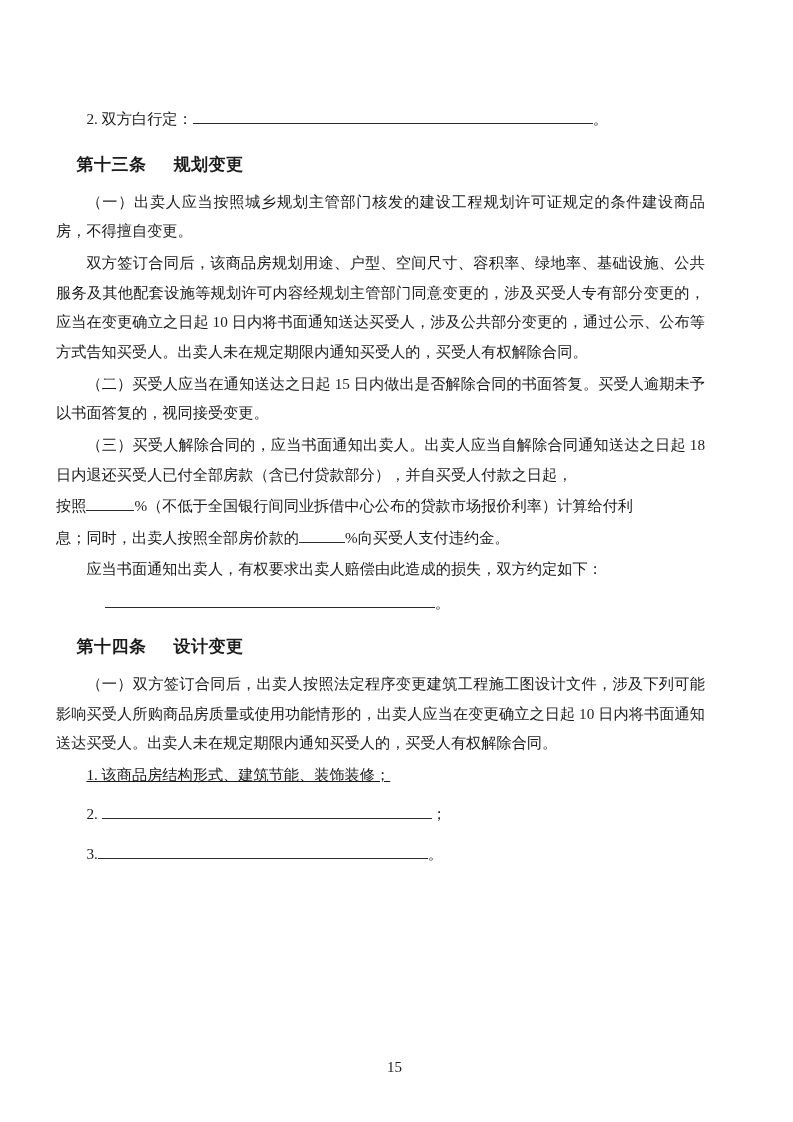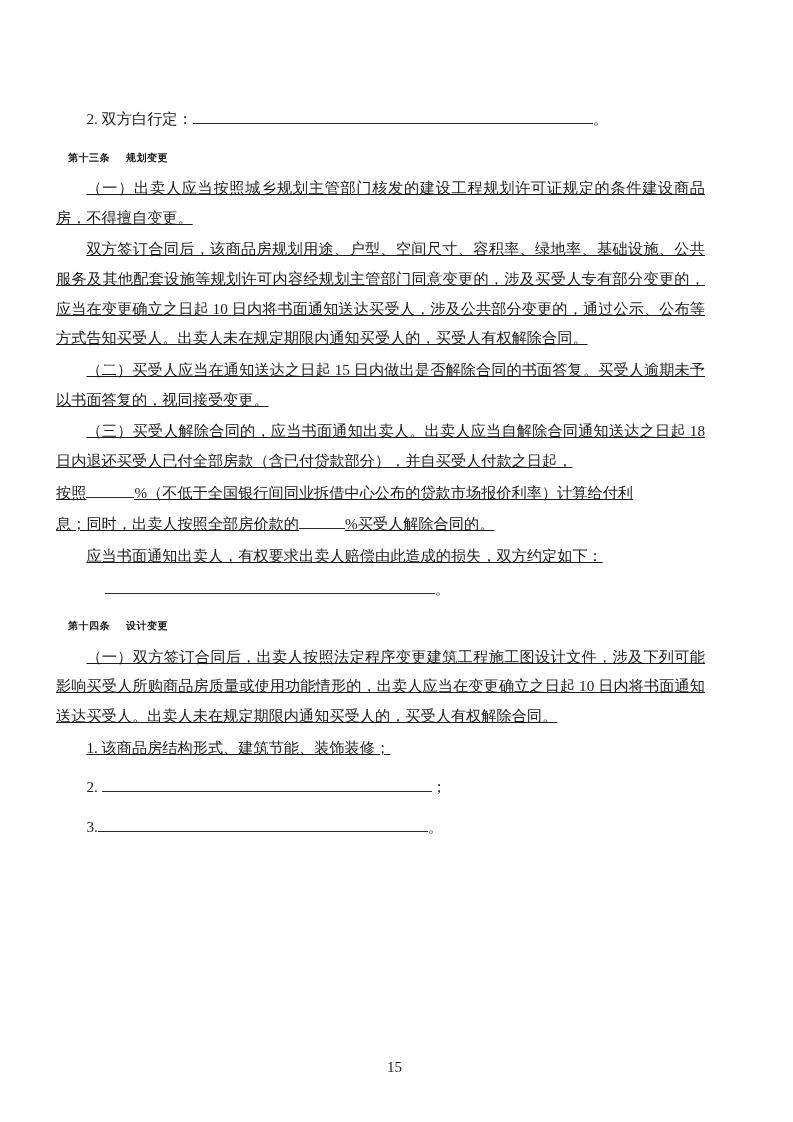--- a/index.html
+++ b/index.html
@@ -22,30 +22,29 @@
     padding: 100px 88px 40px 56px;
   }
   .doc-body {
     font-size: 15.2px;
     line-height: 1.95;
     text-align: justify;
   }
   .para {
     margin: 0 0 2px 0;
     text-indent: 0;
-    text-decoration: underline;
   }
   .para.indent2 {
     text-indent: 2em;
   }
   .heading {
     margin: 14px 0 6px 0;
     font-weight: bold;
     font-family: "Liberation Sans", "DejaVu Sans", sans-serif;
-    font-size: 10px;
+    font-size: 17px;
     letter-spacing: 0.5px;
     text-indent: 1.2em;
   }
   .heading .h-gap {
     display: inline-block;
     width: 1.6em;
   }
   .blank-line {
     display: inline-block;
     border-bottom: 1px solid #2b2b2b;
@@ -104,21 +103,21 @@
 
     <p class="para indent2">（二）买受人应当在通知送达之日起 15 日内做出是否解除合同的书面答复。买受人逾期未予以书面答复的，视同接受变更。</p>
 
     <p class="para indent2">（三）买受人解除合同的，应当书面通知出卖人。出卖人应当自解除合同通知送达之日起 18 日内退还买受人已付全部房款（含已付贷款部分），并自买受人付款之日起，</p>
 
     <div class="para">
       <span>按照</span><span class="blank-line bl-short"></span><span>%（不低于全国银行间同业拆借中心公布的贷款市场报价利率）计算给付利</span>
     </div>
 
     <div class="para">
-      <span>息；同时，出卖人按照全部房价款的</span><span class="blank-line bl-tiny"></span><span>%买受人解除合同的。</span>
+      <span>息；同时，出卖人按照全部房价款的</span><span class="blank-line bl-tiny"></span><span>%向买受人支付违约金。</span>
     </div>
 
     <p class="para indent2">应当书面通知出卖人，有权要求出卖人赔偿由此造成的损失，双方约定如下：</p>
 
     <div class="rule-row" style="text-indent:3.2em;">
       <span class="blank-line bl-mid"></span><span>。</span>
     </div>
 
     <div class="heading gap-top">
       <span>第十四条</span><span class="h-gap"></span><span>设计变更</span>

